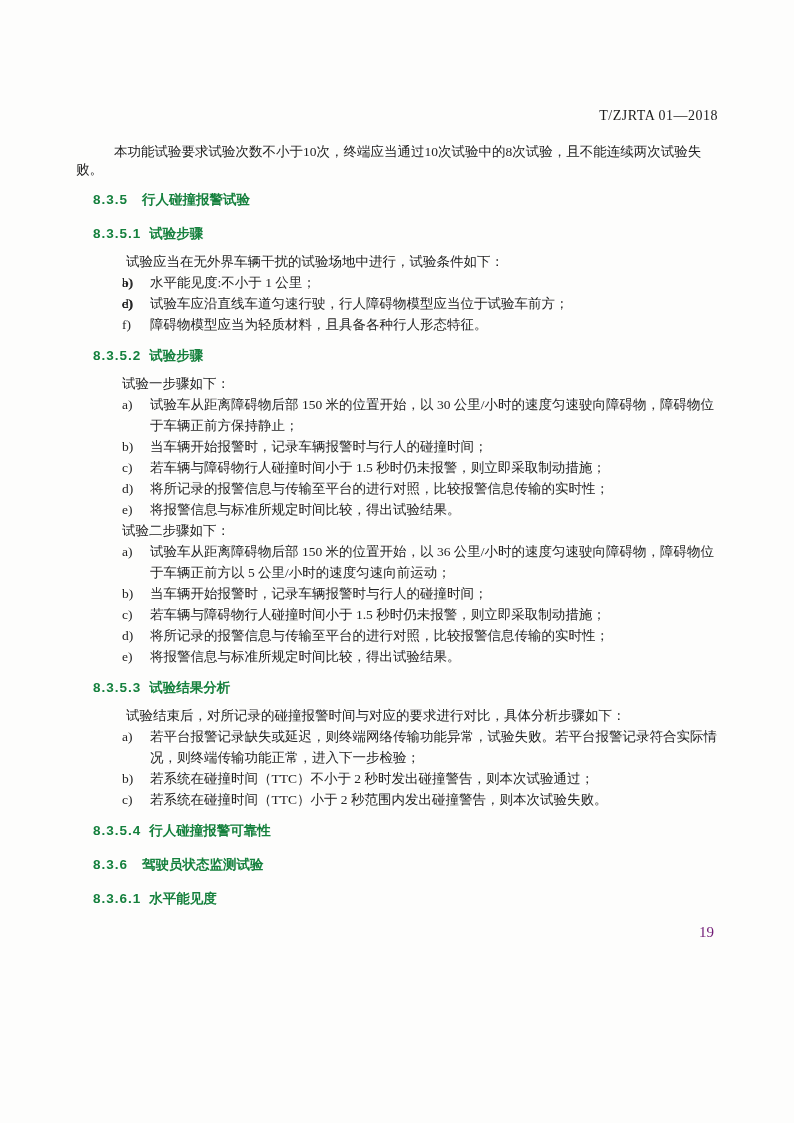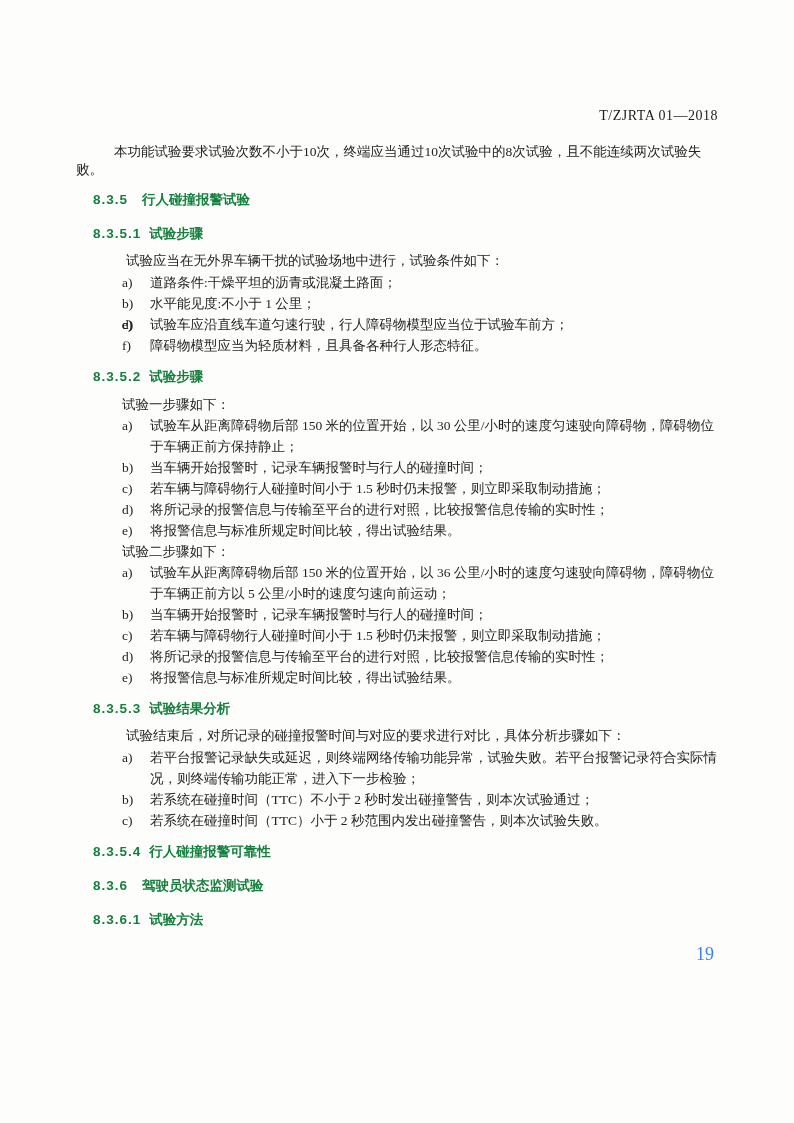--- a/index.html
+++ b/index.html
@@ -52,21 +52,21 @@
   }
   .heading + .heading { margin-top:15px; }
   .h2 .hnum { margin-right:14px; }
   .h3 .hnum { margin-right:8px; }
   .hnum { letter-spacing:1px; }
 
   .lead, .intro {
     margin:0;
     line-height:21px;
   }
-  .lead { text-indent:50px;font-family:Liberation Mono, monospace; }
+  .lead { text-indent:50px; }
   .intro { margin-left:46px; }
   .heading + .lead, .heading + .intro { margin-top:8px; }
 
   .li {
     position:relative;
     margin:0;
     padding-left:74px;
     line-height:21px;
   }
   .li .marker {
@@ -74,38 +74,38 @@
     left:46px;
     top:0;
   }
 
   .doc-footer {
     margin-top:15px;
     padding-right:80px;
     text-align:right;
   }
   .page-number {
-    font-size:18px;
-    color:#3b82f6;
+    font-size:15px;
+    color:#701a75;
   }
 </style>
 </head>
 <body>
 
 <div class="paper">
   <div class="doc-header">
     <span class="doc-code">T/ZJRTA 01—2018</span>
   </div>
 
   <div class="content">
       <div class="para">本功能试验要求试验次数不小于10次，终端应当通过10次试验中的8次试验，且不能连续两次试验失败。</div>
       <div class="heading h2"><span class="hnum">8.3.5</span><span class="htitle">行人碰撞报警试验</span></div>
       <div class="heading h3"><span class="hnum">8.3.5.1</span><span class="htitle">试验步骤</span></div>
       <div class="lead">试验应当在无外界车辆干扰的试验场地中进行，试验条件如下：</div>
-      <div class="li"><span class="marker">a)</span><span class="litext">道路条件:干燥平坦的沥青或混凝土路面；</span></div>
+      <div class="li"><span class="marker">a)</span></div>
       <div class="li"><span class="marker">b)</span><span class="litext">水平能见度:不小于 1 公里；</span></div>
       <div class="li"><span class="marker">c)</span></div>
       <div class="li"><span class="marker">d)</span></div>
       <div class="li"><span class="marker">e)</span><span class="litext">试验车应沿直线车道匀速行驶，行人障碍物模型应当位于试验车前方；</span></div>
       <div class="li"><span class="marker">f)</span><span class="litext">障碍物模型应当为轻质材料，且具备各种行人形态特征。</span></div>
       <div class="heading h3"><span class="hnum">8.3.5.2</span><span class="htitle">试验步骤</span></div>
       <div class="intro">试验一步骤如下：</div>
       <div class="li"><span class="marker">a)</span><span class="litext">试验车从距离障碍物后部 150 米的位置开始，以 30 公里/小时的速度匀速驶向障碍物，障碍物位于车辆正前方保持静止；</span></div>
       <div class="li"><span class="marker">b)</span><span class="litext">当车辆开始报警时，记录车辆报警时与行人的碰撞时间；</span></div>
       <div class="li"><span class="marker">c)</span><span class="litext">若车辆与障碍物行人碰撞时间小于 1.5 秒时仍未报警，则立即采取制动措施；</span></div>
@@ -117,19 +117,19 @@
       <div class="li"><span class="marker">c)</span><span class="litext">若车辆与障碍物行人碰撞时间小于 1.5 秒时仍未报警，则立即采取制动措施；</span></div>
       <div class="li"><span class="marker">d)</span><span class="litext">将所记录的报警信息与传输至平台的进行对照，比较报警信息传输的实时性；</span></div>
       <div class="li"><span class="marker">e)</span><span class="litext">将报警信息与标准所规定时间比较，得出试验结果。</span></div>
       <div class="heading h3"><span class="hnum">8.3.5.3</span><span class="htitle">试验结果分析</span></div>
       <div class="lead">试验结束后，对所记录的碰撞报警时间与对应的要求进行对比，具体分析步骤如下：</div>
       <div class="li"><span class="marker">a)</span><span class="litext">若平台报警记录缺失或延迟，则终端网络传输功能异常，试验失败。若平台报警记录符合实际情况，则终端传输功能正常，进入下一步检验；</span></div>
       <div class="li"><span class="marker">b)</span><span class="litext">若系统在碰撞时间（TTC）不小于 2 秒时发出碰撞警告，则本次试验通过；</span></div>
       <div class="li"><span class="marker">c)</span><span class="litext">若系统在碰撞时间（TTC）小于 2 秒范围内发出碰撞警告，则本次试验失败。</span></div>
       <div class="heading h3"><span class="hnum">8.3.5.4</span><span class="htitle">行人碰撞报警可靠性</span></div>
       <div class="heading h2"><span class="hnum">8.3.6</span><span class="htitle">驾驶员状态监测试验</span></div>
-      <div class="heading h3"><span class="hnum">8.3.6.1</span><span class="htitle">试验方法</span></div>
+      <div class="heading h3"><span class="hnum">8.3.6.1</span><span class="htitle">水平能见度</span></div>
     </div>
 
   <div class="doc-footer">
     <span class="page-number">19</span>
   </div>
 </div>
 
 </body></html>

